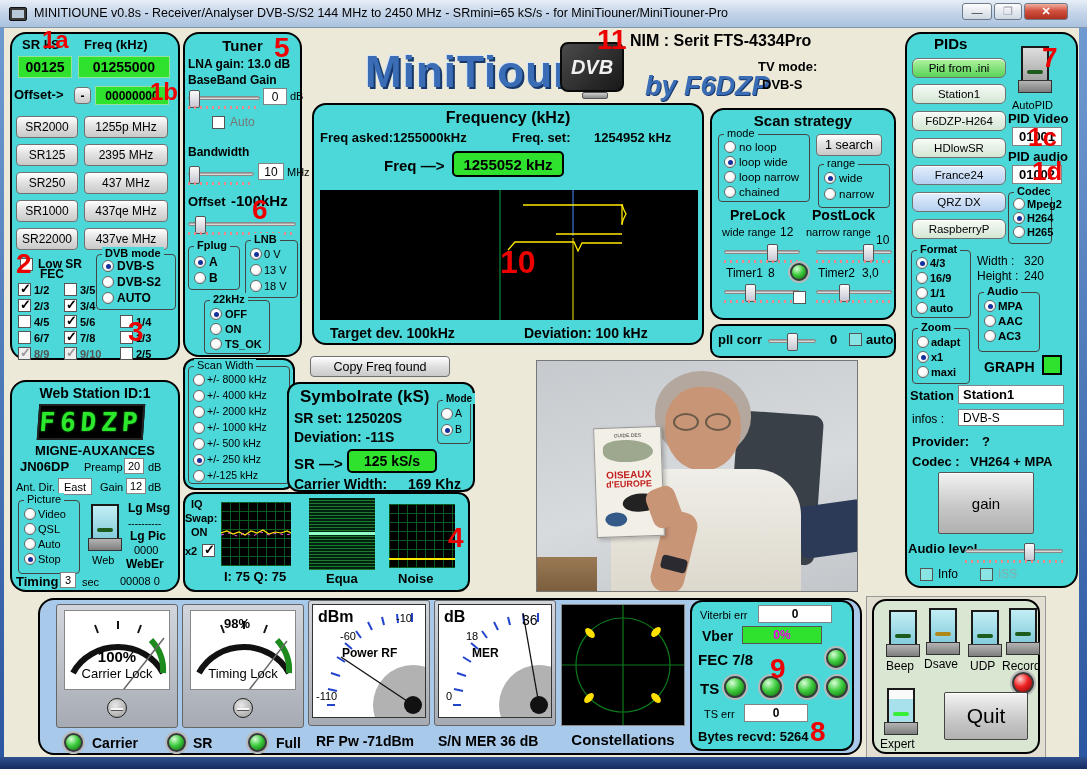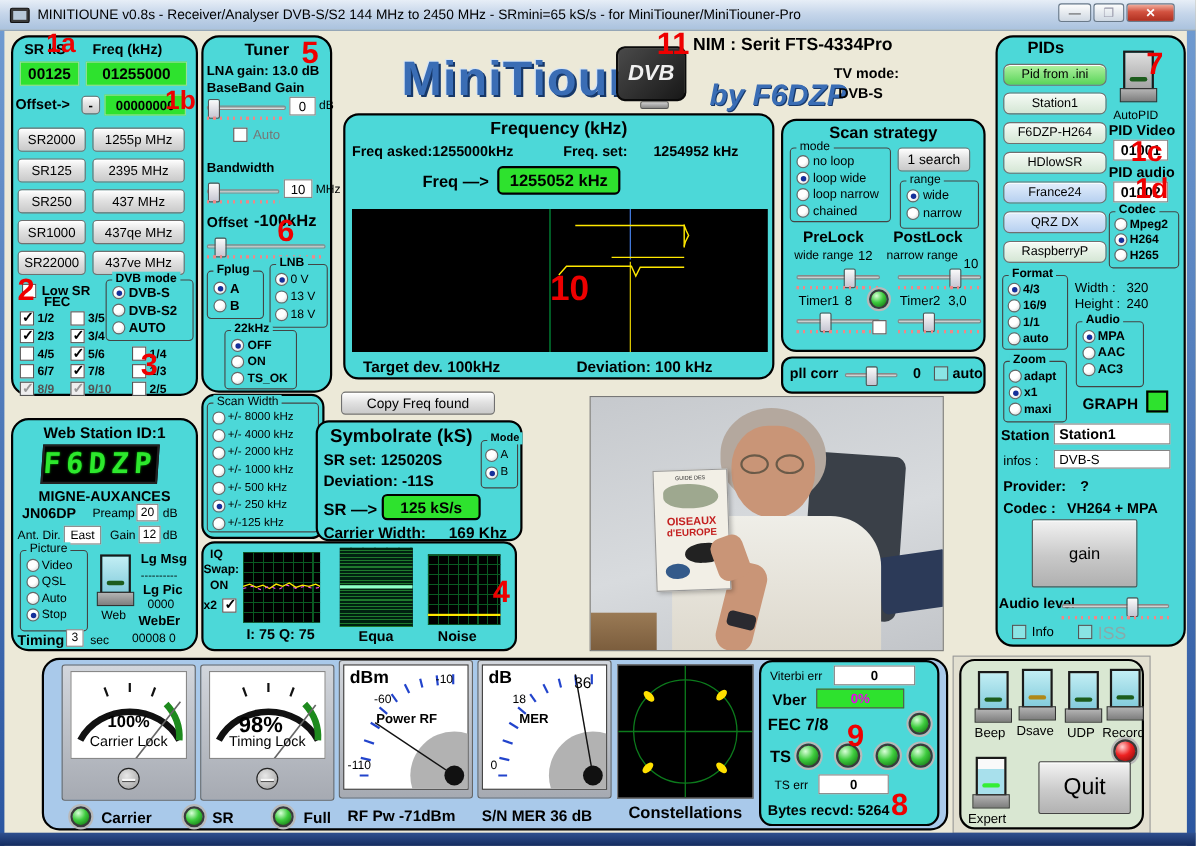--- a/index.html
+++ b/index.html
@@ -285,21 +285,21 @@
   <div class="sw gray" style="left:1018px;top:46px;">
       <div class="body"></div>
       <div class="lamp"></div>
       <div class="base"></div>
     </div>
   <div class="lbl" style="left:1012px;top:99px;font-size:11px;">AutoPID</div>
   <div class="lbl b" style="left:1008px;top:112px;font-size:13px;">PID Video</div>
   <div class="wfield" style="left:1012px;top:127px;width:50px;height:19px;font-size:13px;">01001</div>
   <div class="lbl b" style="left:1008px;top:150px;font-size:13px;">PID audio</div>
   <div class="wfield" style="left:1012px;top:165px;width:50px;height:19px;font-size:13px;">01002</div>
-  <div class="gb" style="left:1008px;top:192px;width:64px;height:52px;">
+  <div class="gb" style="left:1008px;top:192px;width:44px;height:52px;">
       <span class="cap">Codec</span>
     </div>
   <span class="rad" style="left:1013px;top:198px;"></span>
   <div class="lbl b" style="left:1027px;top:198px;font-size:11px;">Mpeg2</div>
   <span class="rad on" style="left:1013px;top:212px;"></span>
   <div class="lbl b" style="left:1027px;top:212px;font-size:11px;">H264</div>
   <span class="rad" style="left:1013px;top:226px;"></span>
   <div class="lbl b" style="left:1027px;top:226px;font-size:11px;">H265</div>
   <div class="gb" style="left:911px;top:250px;width:60px;height:68px;">
       <span class="cap">Format</span>
@@ -346,21 +346,21 @@
   <div class="lbl b" style="left:970px;top:455px;font-size:13px;">VH264 + MPA</div>
   <div class="btn" style="left:938px;top:472px;width:96px;height:62px;font-size:15px;background:linear-gradient(#f2f2f2,#c8c8c8 55%,#b0b0b0);border:1px solid #555;border-radius:2px;">gain</div>
   <div class="lbl b" style="left:908px;top:542px;font-size:13px;">Audio level</div>
   <div class="slider" style="left:965px;top:549px;width:98px;">
       <span class="thumb" style="left:58px;"></span>
     </div>
   <div class="ticks" style="left:965px;top:560px;width:98px;"></div>
   <span class="chk" style="left:920px;top:568px;background:#8ae4e4;"></span>
   <div class="lbl" style="left:938px;top:568px;font-size:12px;">Info</div>
   <span class="chk" style="left:980px;top:568px;background:#8ae4e4;"></span>
-  <div class="lbl" style="left:998px;top:568px;font-size:16px;color:#8aa;">ISS</div>
+  <div class="lbl" style="left:998px;top:568px;font-size:12px;color:#8aa;">ISS</div>
 
   <div class="p" style="left:10px;top:380px;width:170px;height:212px;"></div>
   <div class="lbl b ctr" style="left:10px;top:386px;width:170px;font-size:14px;">Web Station ID:1</div>
   <div class="segdisp" style="left:38px;top:404px;width:106px;height:36px;font-size:26px;">F6DZP</div>
   <div class="lbl b ctr" style="left:10px;top:444px;width:170px;font-size:13px;">MIGNE-AUXANCES</div>
   <div class="lbl b" style="left:20px;top:460px;font-size:13px;">JN06DP</div>
   <div class="lbl" style="left:84px;top:461px;font-size:11px;">Preamp</div>
   <div class="wfield" style="left:124px;top:458px;width:20px;height:16px;font-size:11px;font-weight:normal;">20</div>
   <div class="lbl" style="left:148px;top:461px;font-size:11px;">dB</div>
   <div class="lbl" style="left:16px;top:481px;font-size:11px;">Ant. Dir.</div>
@@ -497,21 +497,21 @@
   <div class="face" style="left:190px;top:610px;width:106px;height:80px;overflow:hidden;">
     <svg width="106" height="80" style="display:block">
       <path d="M 8 62 A 50 46 0 0 1 98 62" fill="none" stroke="#111" stroke-width="6"></path>
       <path d="M 86 29 A 50 46 0 0 1 98 62" fill="none" stroke="#1d8a1d" stroke-width="6"></path>
       <line x1="30" y1="14" x2="33" y2="22" stroke="#111" stroke-width="2"></line>
       <line x1="53" y1="10" x2="53" y2="18" stroke="#111" stroke-width="2"></line>
       <line x1="76" y1="14" x2="73" y2="22" stroke="#111" stroke-width="2"></line>
       <line x1="48" y1="92" x2="96" y2="30" stroke="#666" stroke-width="1.5"></line>
     </svg>
   </div>
-  <div class="caption ctr" style="left:190px;top:648px;width:94px;font-size:20px;">98%</div>
+  <div class="caption ctr" style="left:190px;top:616px;width:94px;font-size:13px;">98%</div>
   <div class="caption ctr" style="left:190px;top:666px;width:106px;font-size:13px;font-weight:normal;">Timing Lock</div>
   <div class="screw" style="left:233px;top:698px;"></div>
 
   <div class="meterbez" style="left:308px;top:600px;width:122px;height:126px;"></div>
   <div class="face" style="left:312px;top:604px;width:114px;height:114px;overflow:hidden;border:1px solid #333;">
     <svg width="114" height="114" style="display:block">
       <g stroke="#2244cc" stroke-width="2">
         <line x1="14" y1="100" x2="22" y2="100"></line>
           <line x1="15" y1="84" x2="24" y2="86"></line>
         <line x1="18" y1="68" x2="27" y2="71"></line>

